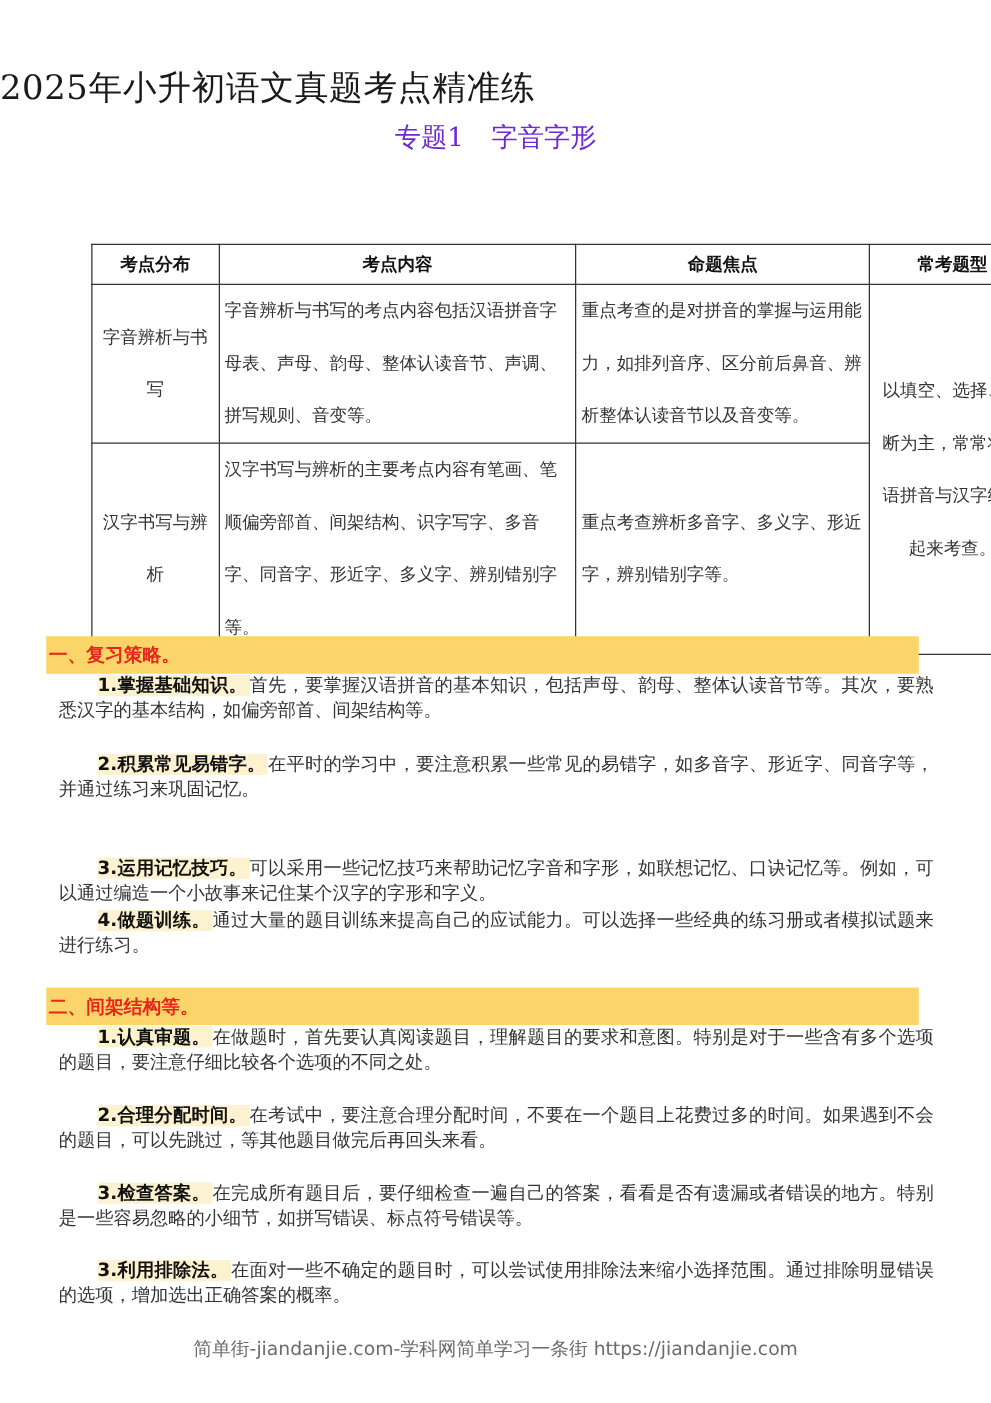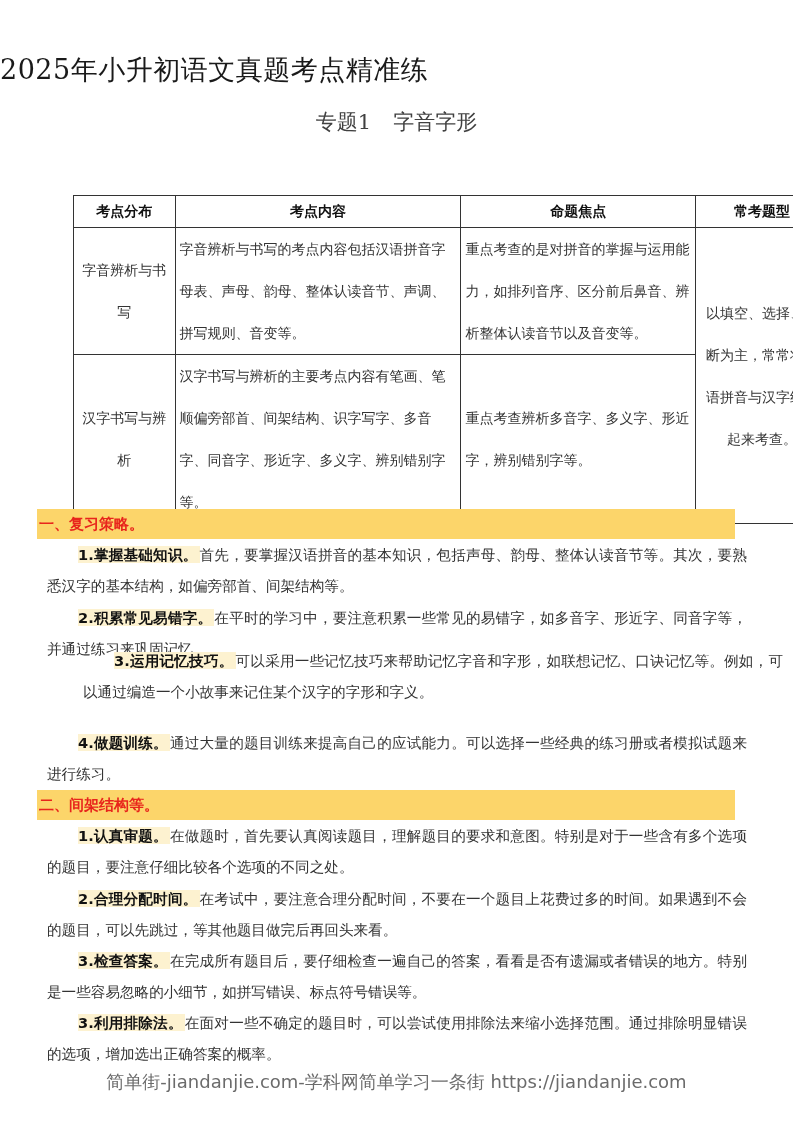--- a/index.html
+++ b/index.html
@@ -7,21 +7,21 @@
     width: 793px; height: 1122px; position: relative; overflow: hidden;
     font-family: "DejaVu Serif", "Liberation Serif", serif;
     color: #222222;
   }
   .title {
     position: absolute; left: 0; top: 52px; width: 793px; text-align: left;
     font-size: 27px; font-weight: normal; color: #1a1a1a; letter-spacing: 0.5px;
   }
   .subtitle {
     position: absolute; left: 0; top: 96px; width: 793px; text-align: center;
-    font-size: 21px; color: #404040; margin-top: 12px;
+    font-size: 21px; color: #6d28d9;
   }
   .subtitle .gap { display: inline-block; width: 22px; }
   table.kp {
     position: absolute; left: 73px; top: 195px;
     border-collapse: collapse; width: 756px;
     font-size: 14px; color: #333333; padding-left: 11px;
   }
   table.kp th, table.kp td { border: 1px solid #333333; }
   table.kp th {
     height: 29px; font-weight: bold; font-size: 14px; color: #111111;
@@ -36,32 +36,32 @@
   .row2 td { height: 124px; }
   .section-bar {
     position: absolute; left: 37px; width: 698px; height: 30px;
     background: #fcd56a;
     font-family: "DejaVu Sans", "Liberation Sans", sans-serif;
     font-weight: bold; font-size: 15px; color: #e8251c;
     line-height: 30px; padding-left: 2px; box-sizing: border-box;
   }
   .para {
     position: absolute; left: 47px; width: 700px;
-    font-size: 14.6px; line-height: 31px; color: #333333;
+    font-size: 14.6px; line-height: 20px; color: #333333;
     text-indent: 31px; text-align: justify;
   }
   .lead {
     background: #fdf2d0; font-weight: bold; color: #111111;
     font-family: "DejaVu Sans", "Liberation Sans", sans-serif;
     padding-right: 2px;
   }
   .footer {
     position: absolute; left: 0; top: 1070px; width: 793px; text-align: center;
     font-family: "DejaVu Sans", "Liberation Sans", sans-serif;
-    font-size: 18px; color: #6b6b6b;
+    font-size: 15px; color: #6b6b6b;
   }
 </style>
 </head>
 <body>
 
 <div class="title">2025年小升初语文真题考点精准练</div>
 <div class="subtitle">
   <span>专题1</span><span class="gap"></span><span>字音字形</span>
 </div>
 
@@ -90,21 +90,21 @@
 </table>
 
 <div class="section-bar" style="top:509px;">一、复习策略。</div>
 
 <div class="para" style="top:539px;">
   <span class="lead">1.掌握基础知识。</span><span>首先，要掌握汉语拼音的基本知识，包括声母、韵母、整体认读音节等。其次，要熟悉汉字的基本结构，如偏旁部首、间架结构等。</span>
 </div>
 <div class="para" style="top:602px;">
   <span class="lead">2.积累常见易错字。</span><span>在平时的学习中，要注意积累一些常见的易错字，如多音字、形近字、同音字等，并通过练习来巩固记忆。</span>
 </div>
-<div class="para" style="top:645px;margin-left:36px;">
+<div class="para" style="top:685px;">
   <span class="lead">3.运用记忆技巧。</span><span>可以采用一些记忆技巧来帮助记忆字音和字形，如联想记忆、口诀记忆等。例如，可以通过编造一个小故事来记住某个汉字的字形和字义。</span>
 </div>
 <div class="para" style="top:727px;">
   <span class="lead">4.做题训练。</span><span>通过大量的题目训练来提高自己的应试能力。可以选择一些经典的练习册或者模拟试题来进行练习。</span>
 </div>
 
 <div class="section-bar" style="top:790px;">二、间架结构等。</div>
 
 <div class="para" style="top:820px;">
   <span class="lead">1.认真审题。</span><span>在做题时，首先要认真阅读题目，理解题目的要求和意图。特别是对于一些含有多个选项的题目，要注意仔细比较各个选项的不同之处。</span>

